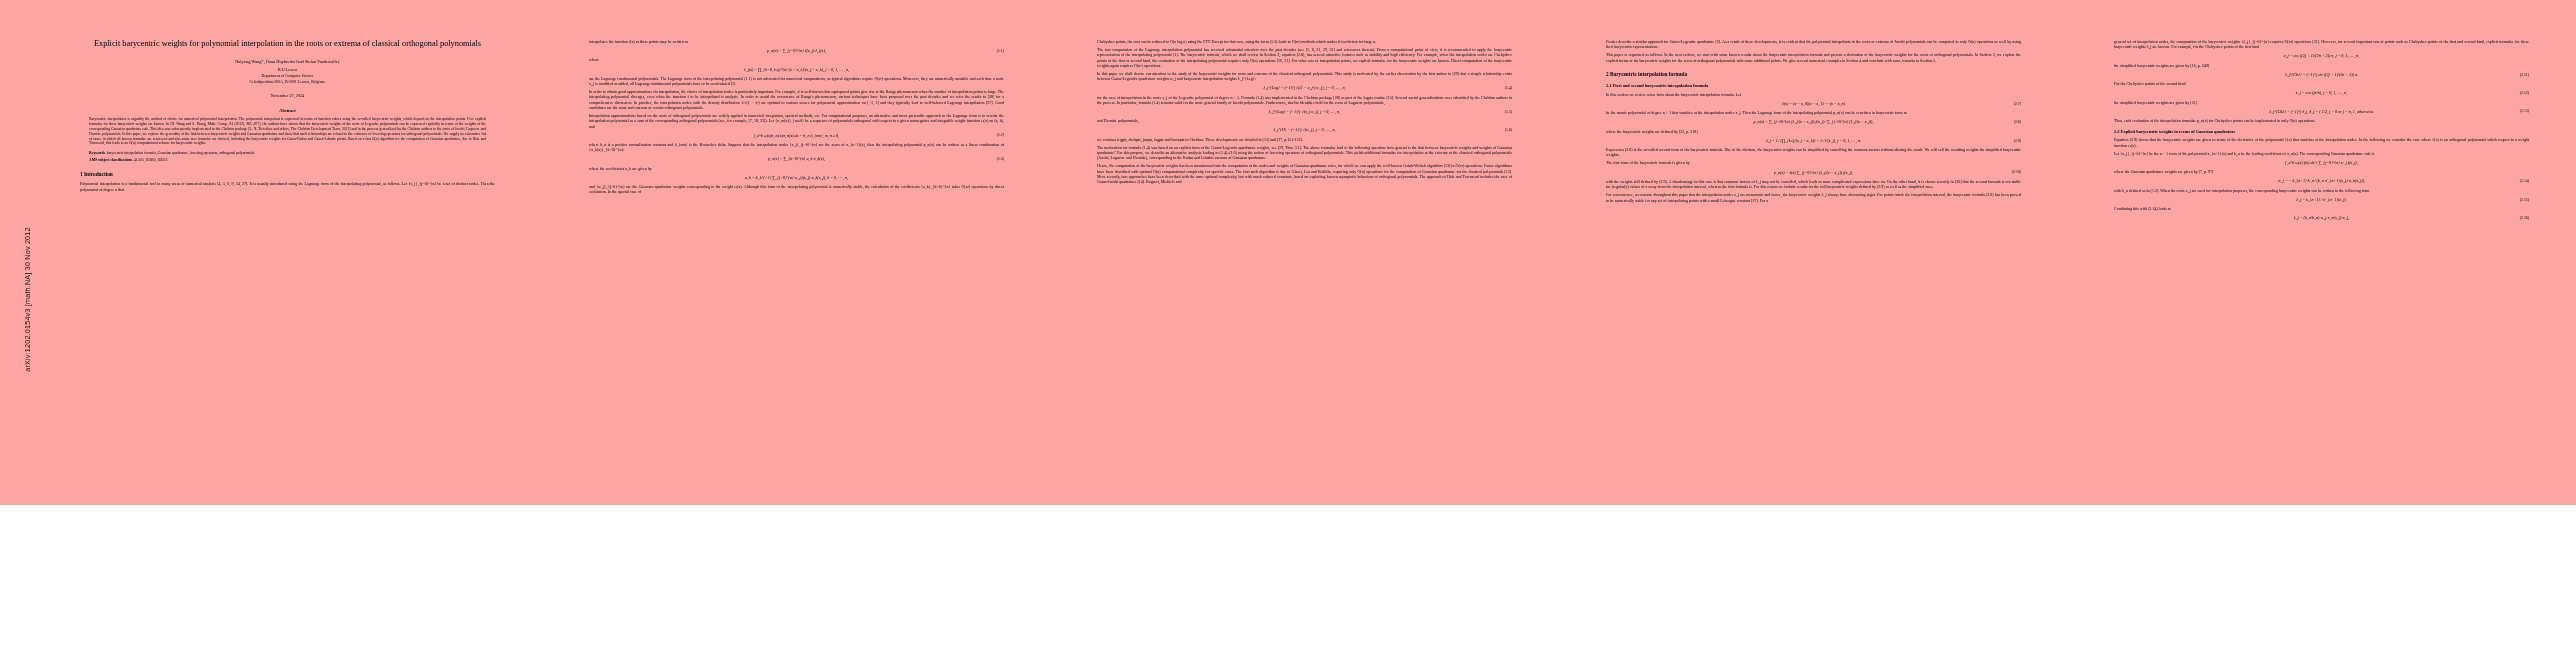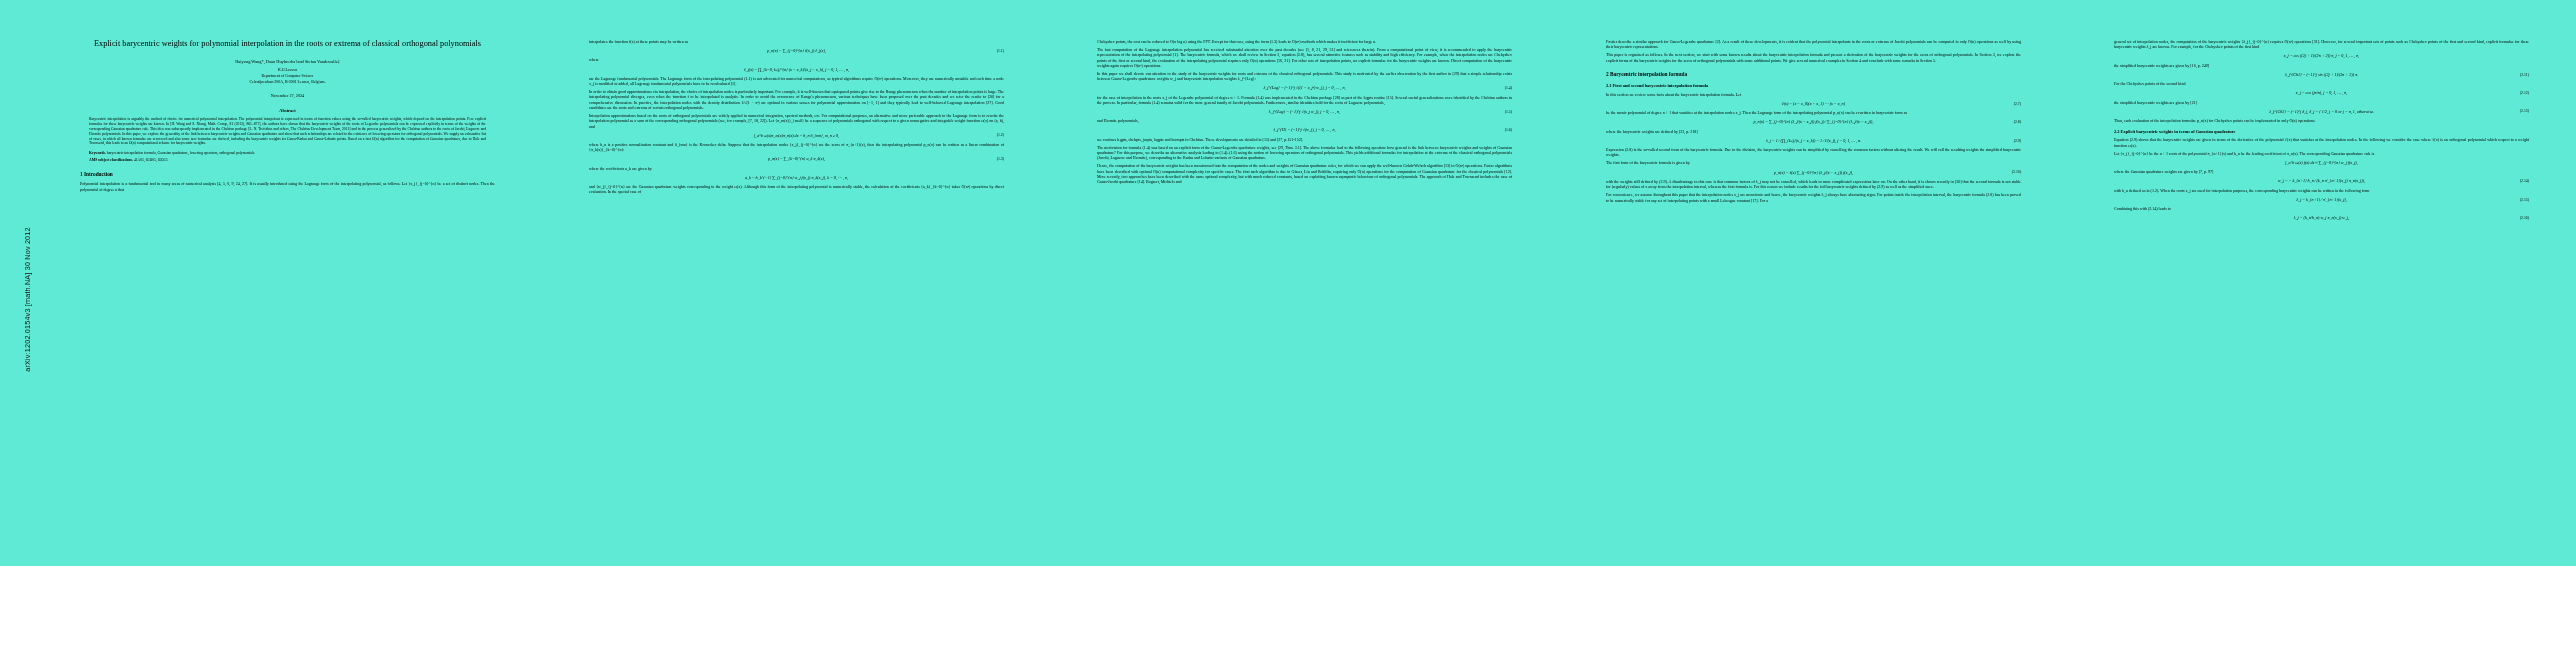--- a/index.html
+++ b/index.html
@@ -1,17 +1,17 @@
 <!DOCTYPE html>
 <html style="font-size:9px"><head>
 <meta charset="utf-8">
 <style>
   html,body{margin:0;padding:0;background:#ffffff;}
   body{width:2576px;height:667px;font-family:"Liberation Serif",serif;color:#000;}
-  .sheet{position:relative;width:2576px;height:566px;background:#5eead4;overflow:hidden;}
+  .sheet{position:relative;width:2576px;height:505px;background:#fca5a5;overflow:hidden;}
 
   .arxiv-stamp{
     position:absolute;
     left:-128px; top:295px;
     width:311px;
     transform:rotate(-90deg);
     transform-origin:center center;
     font-family:"Liberation Sans",sans-serif;
     font-size:7.2px;
     letter-spacing:0.2px;

